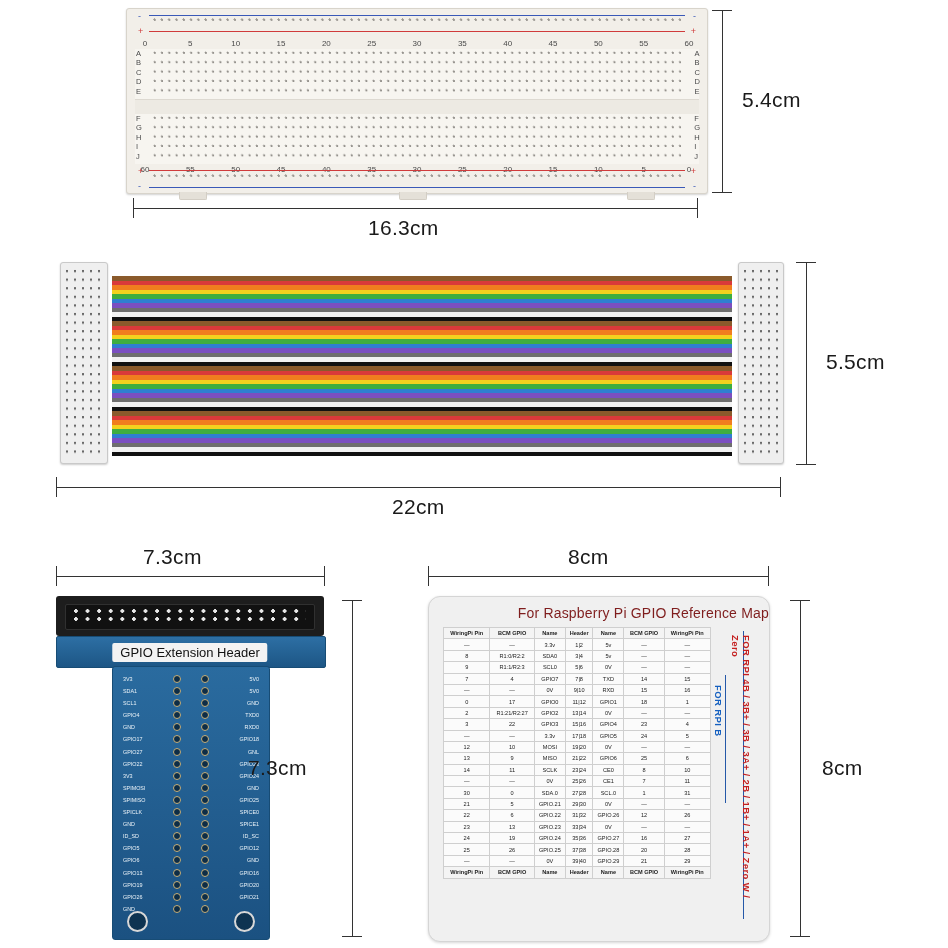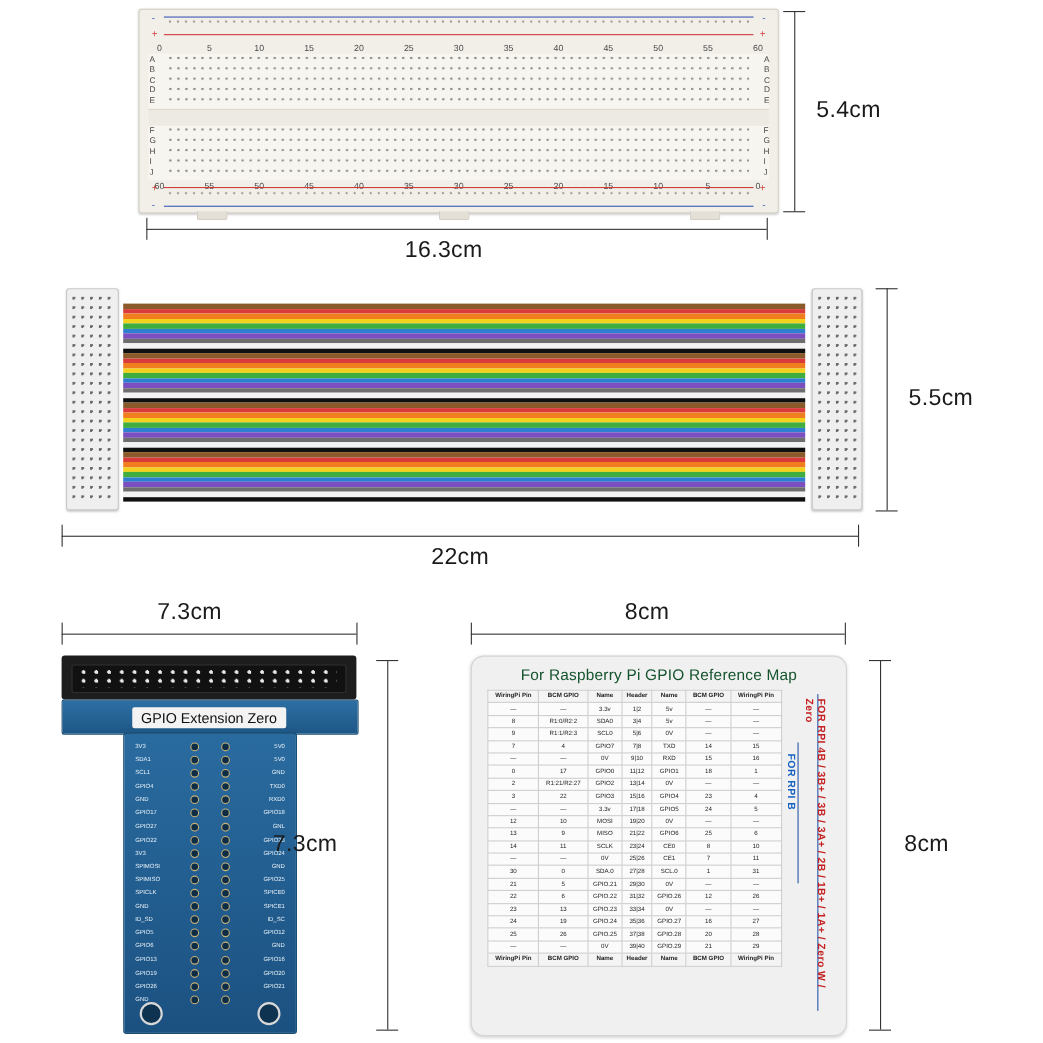--- a/index.html
+++ b/index.html
@@ -55,21 +55,21 @@
   .t-stem{position:absolute;left:56px;top:70px;width:156px;bottom:0;background:linear-gradient(#2a6b9f,#1b5181);border:1px solid #174c75;border-radius:3px;}
   .t-pinrow{position:absolute;left:10px;right:10px;top:8px;bottom:26px;display:flex;flex-direction:column;justify-content:space-between;}
   .t-pinline{display:flex;align-items:center;justify-content:space-between;height:8px;}
   .t-pinlabel{font-size:5.4px;color:#eaf2f8;width:30px;}
   .t-pinlabel.r{text-align:right;}
   .t-hole{width:6px;height:6px;border-radius:50%;background:#0d2d47;border:1px solid #c8b079;}
   .t-mount{position:absolute;width:17px;height:17px;border-radius:50%;background:#0e3351;border:2px solid #d8d8d8;bottom:7px;}
 
   
   #refcard{left:428px;top:596px;width:340px;height:344px;background:#f0f0f0;border:1px solid #d5d5d5;border-radius:12px;box-shadow:0 1px 3px rgba(0,0,0,.16);}
-  .ref-title{position:absolute;left:0;right:0;top:8px;text-align:center;font-size:14px;color:#14532d;letter-spacing:.2px;}
+  .ref-title{position:absolute;left:0;right:0;top:8px;text-align:right;font-size:14px;color:#7f1d1d;letter-spacing:.2px;}
   .ref-table{position:absolute;left:14px;top:30px;width:268px;border-collapse:collapse;background:#fbfbfb;}
   .ref-table td,.ref-table th{border:1px solid #cfcfcf;font-size:5.6px;text-align:center;height:10.4px;padding:0;color:#222;font-weight:normal;white-space:nowrap;}
   .ref-table th{font-weight:bold;font-size:5.6px;background:#f4f4f4;}
   .c-red{color:#d02222;}
   .c-green{color:#148c3c;}
   .c-blue{color:#1560c0;}
   .ref-side{position:absolute;right:12px;top:34px;width:44px;bottom:22px;}
   .sidetxt{position:absolute;writing-mode:vertical-rl;text-orientation:mixed;font-size:9.5px;font-weight:bold;letter-spacing:.4px;}
   .sideline{position:absolute;width:1px;background:#2558a8;}
 </style>
@@ -251,21 +251,21 @@
   <div class="tickv" style="left:324px;top:566px;height:20px;"></div>
   <div class="dim-label" style="left:143px;top:545px;">7.3cm</div>
 
   <div id="tboard" class="abs">
     <div class="t-header">
       <div class="t-header-inner">
         <div class="t-hdr-holes"></div>
       </div>
     </div>
     <div class="t-top"></div>
-    <div class="t-label">GPIO Extension Zero</div>
+    <div class="t-label">GPIO Extension Header</div>
     <div class="t-stem">
       <div class="t-pinrow" id="t-pinrow">
           <div class="t-pinline">
             <span class="t-pinlabel">3V3</span>
             <span class="t-hole"></span>
             <span class="t-hole"></span>
             <span class="t-pinlabel r">5V0</span>
           </div>
           <div class="t-pinline">
             <span class="t-pinlabel">SDA1</span>

